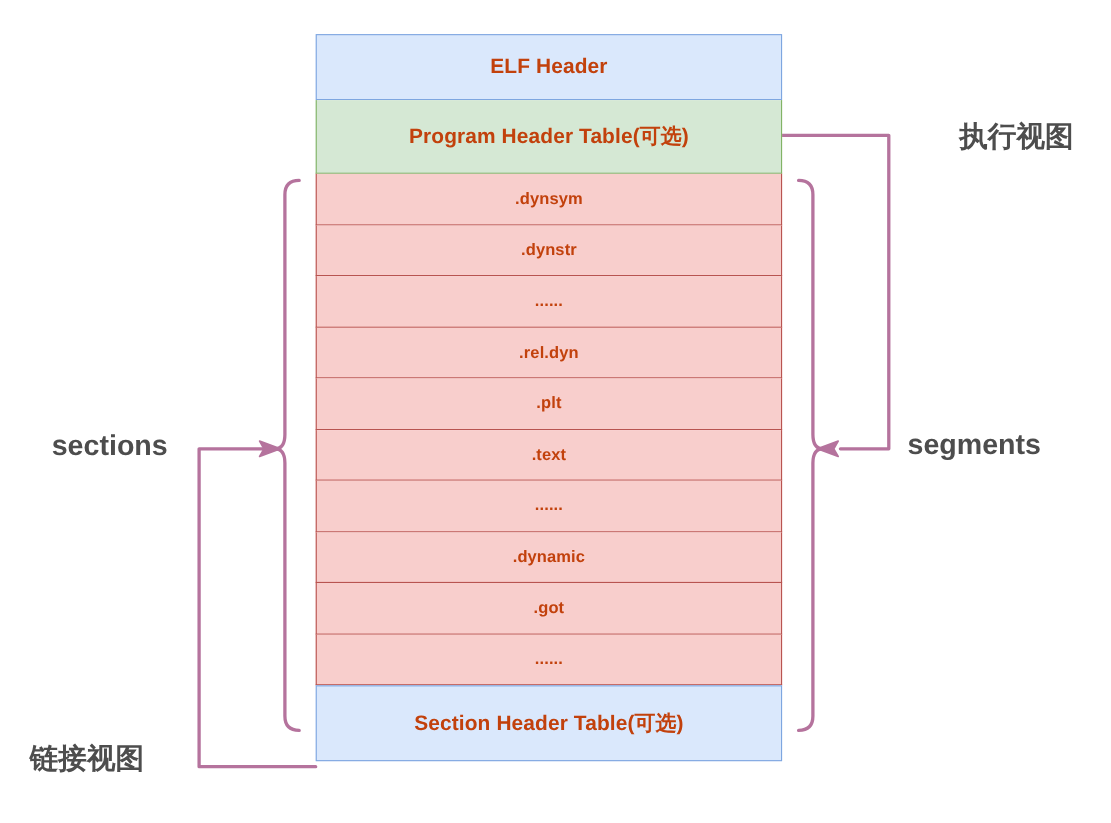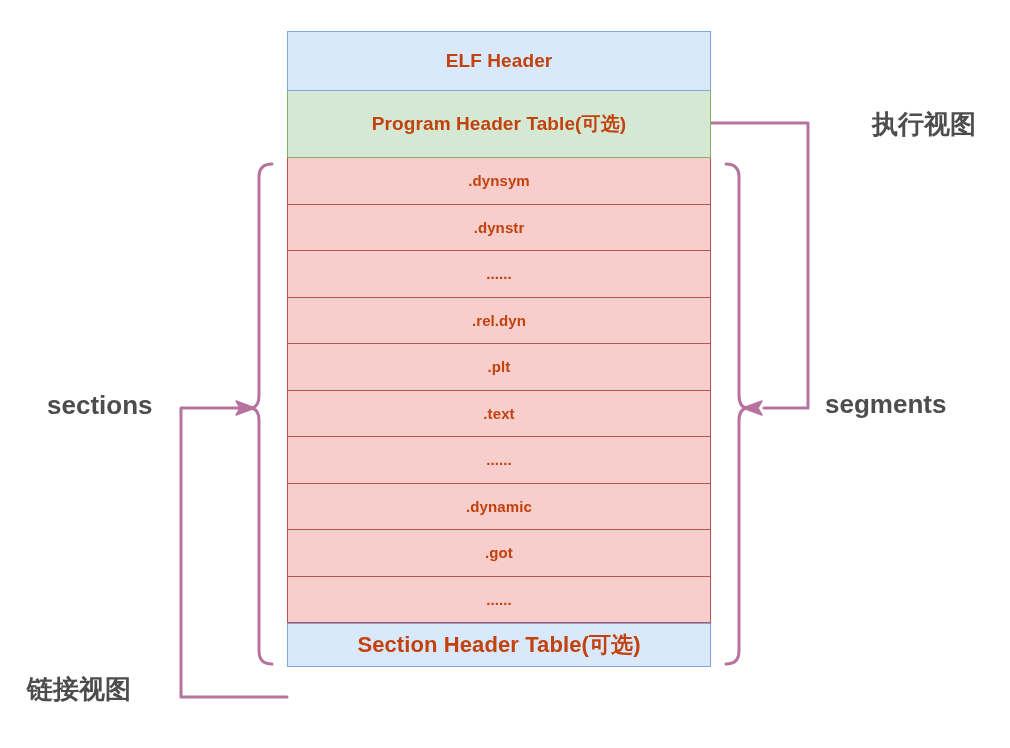--- a/index.html
+++ b/index.html
@@ -63,22 +63,22 @@
     background: #f8cecc;
     border: 1px solid #b85450;
     border-top: none;
     height: 46.5px;
     font-size: 15px;
   }
 
   .elf-row.footer-blue {
     background: #dae8fc;
     border: 1px solid #7ea6e0;
-    height: 44px;
-    font-size: 22px;
+    height: 69px;
+    font-size: 19px;
   }
 
   
   .side-label {
     position: absolute;
     font-weight: bold;
     color: #4d4d4d;
     white-space: nowrap;
     z-index: 3;
   }

